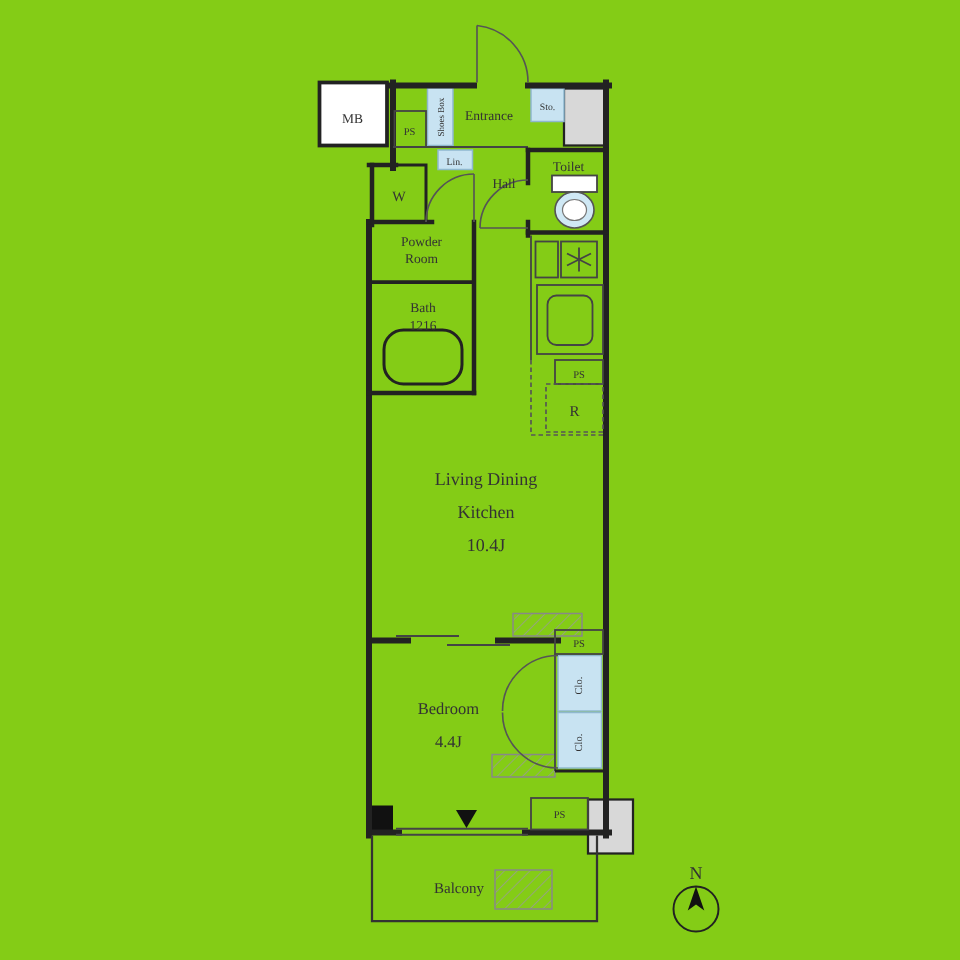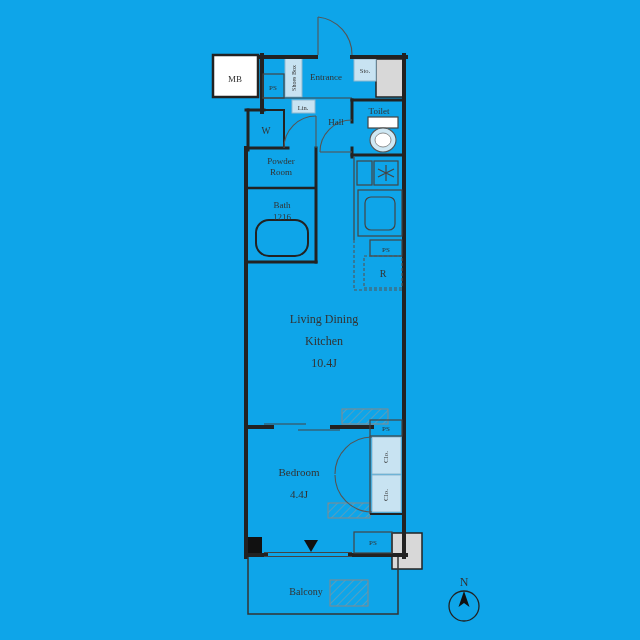--- a/index.html
+++ b/index.html
@@ -1,20 +1,20 @@
 <!DOCTYPE html>
 <html style="--wall: #222222; --storage-fill: #c8e3f2; --storage-stroke: #8fb8cf; --pillar-fill: #d8d8d8; --fixture-fill: #cfe8f4; --text: #333333;"><head>
 <meta charset="utf-8">
 <style>
   :root{
     --wall:#222222; --storage-fill:#c8e3f2; --storage-stroke:#8fb8cf;
     --pillar-fill:#d8d8d8; --text:#333333; --fixture-fill:#cfe8f4;
   }
   html,body{margin:0;padding:0;background:#ffffff;}
-  .canvas{position:relative;width:640px;height:640px;background:#0ea5e9;
+  .canvas{position:relative;width:640px;height:640px;background:#84cc16;
           font-family:"Liberation Serif", serif;}
   svg{display:block;}
   text{fill:var(--text);}
   .t6{font-size:6px;} .t65{font-size:6.5px;} .t7{font-size:7px;}
   .t9{font-size:9px;} .t95{font-size:9.5px;} .t10{font-size:10px;}
   .t11{font-size:11px;} .t12{font-size:12px;}
   .mid{text-anchor:middle;}
   .w4{stroke:var(--wall);stroke-width:4;fill:none;stroke-linecap:square;}
   .w3{stroke:var(--wall);stroke-width:3;fill:none;stroke-linecap:square;}
   .w25{stroke:var(--wall);stroke-width:2.5;fill:none;}

